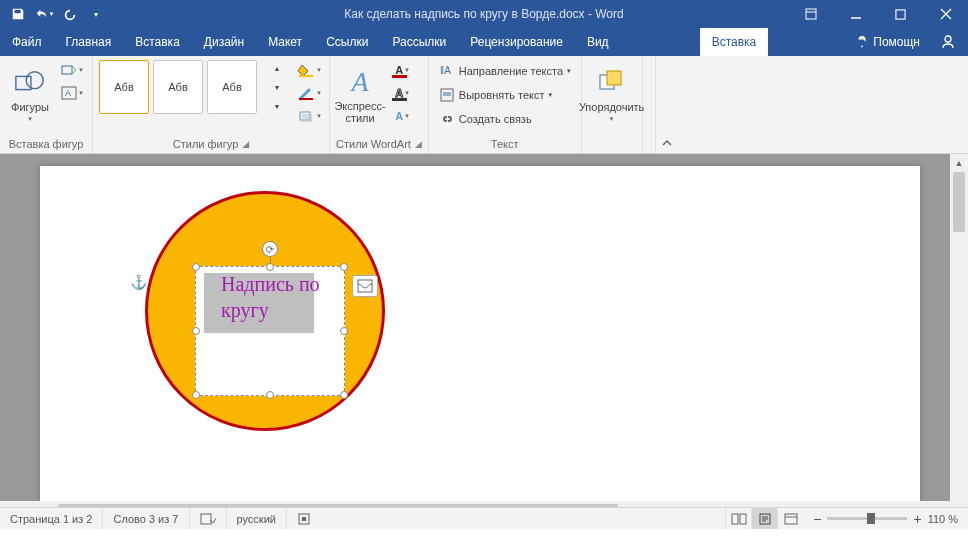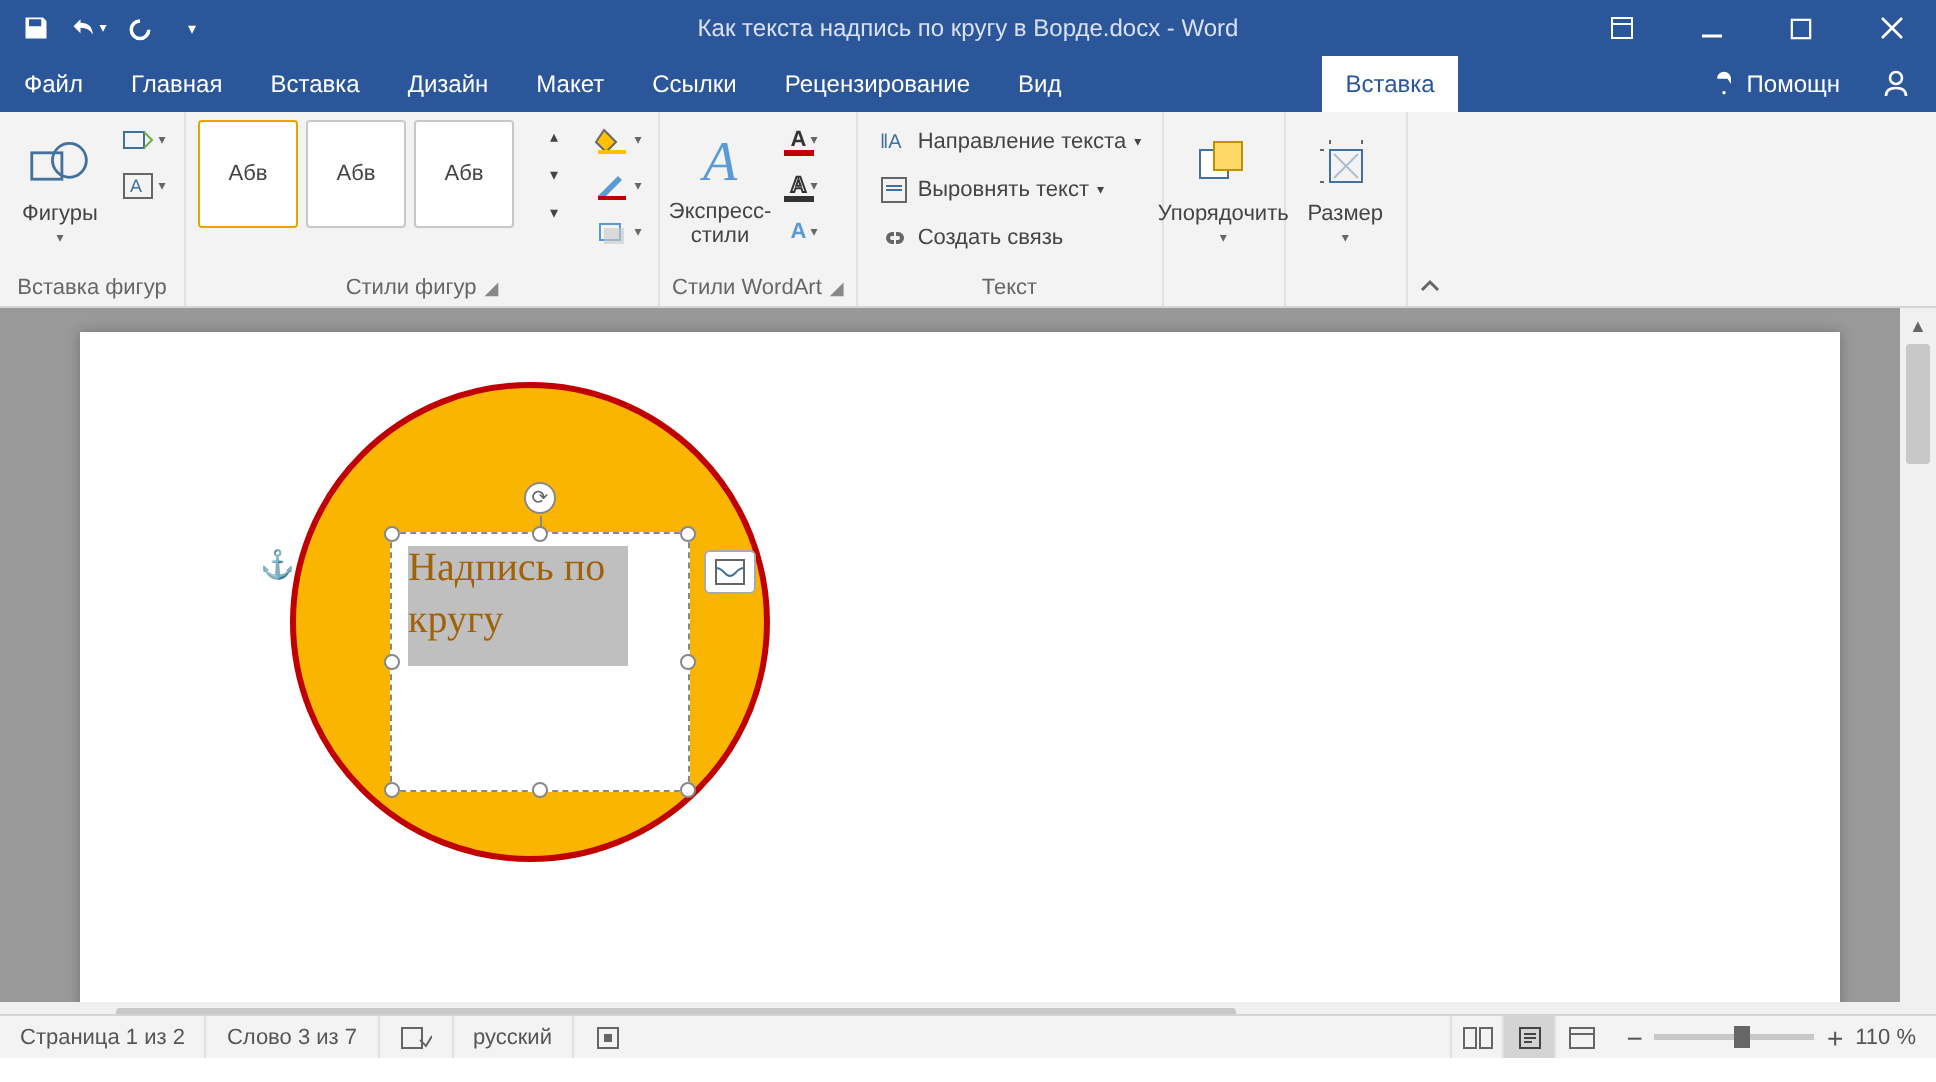--- a/index.html
+++ b/index.html
@@ -54,21 +54,21 @@
 .vscroll .thumb { position:absolute; left:3px; right:3px; top:0; height:60px; background:#c8c8c8; border-radius:2px; }
 .hscroll { position:absolute; left:0; right:18px; bottom:0; height:18px; background:#f0f0f0; display:flex; align-items:center; }
 .hscroll .arrow { width:18px; text-align:center; font-size:9px; color:#666; cursor:pointer; }
 .hscroll .thumb { height:12px; width:560px; background:#c8c8c8; margin-left:40px; border-radius:2px; }
 
 
 .circle { position:absolute; left:105px; top:25px; width:240px; height:240px; border-radius:50%; background:#f9b500; border:3px solid #c00000; }
 .anchor { position:absolute; left:90px; top:108px; color:#2b579a; font-size:14px; }
 .textbox { position:absolute; left:155px; top:100px; width:150px; height:130px; background:#fff; border:1px dashed #888; }
 .textbox .sel { position:absolute; left:8px; top:6px; width:110px; height:60px; background:#bfbfbf; }
-.textbox .txt { position:absolute; left:8px; top:4px; font-family:Georgia, serif; font-size:20px; color:#a16207; line-height:1.3; }
+.textbox .txt { position:absolute; left:25px; top:4px; font-family:Georgia, serif; font-size:20px; color:#a21caf; line-height:1.3; }
 .handle { position:absolute; width:8px; height:8px; background:#fff; border:1px solid #888; border-radius:50%; }
 .rothandle { position:absolute; left:50%; top:-26px; transform:translateX(-50%); width:16px; height:16px; border:1px solid #888; border-radius:50%; background:#fff; display:flex; align-items:center; justify-content:center; font-size:10px; color:#666; }
 .rothandle::after { content:""; position:absolute; top:16px; left:50%; width:1px; height:10px; background:#888; }
 .layoutbtn { position:absolute; right:-34px; top:8px; width:26px; height:22px; background:#fff; border:1px solid #aaa; border-radius:3px; display:flex; align-items:center; justify-content:center; cursor:pointer; }
 
 
 .statusbar { position:absolute; bottom:12px; left:0; right:0; height:22px; background:#f3f3f3; border-top:1px solid #d4d4d4; display:flex; align-items:center; font-size:11px; color:#555; }
 .sb-item { padding:0 10px; border-right:1px solid #e0e0e0; height:100%; display:flex; align-items:center; gap:4px; cursor:pointer; }
 .sb-right { margin-left:auto; display:flex; align-items:center; height:100%; }
 .viewbtn { width:26px; height:100%; display:flex; align-items:center; justify-content:center; cursor:pointer; border-left:1px solid #e0e0e0; }
@@ -92,21 +92,21 @@
         </svg>
         <span style="font-size:7px;margin-left:1px">▾</span>
       </div>
     <div class="qa-btn">
         <svg width="14" height="14" viewBox="0 0 16 16">
           <path d="M8 3a6 6 0 106 6h-2a4 4 0 11-4-4V3z"></path>
         </svg>
       </div>
     <div class="qa-btn" style="font-size:8px">▾</div>
   </div>
-  <div class="title">Как текста надпись по кругу в Ворде.docx - Word</div>
+  <div class="title">Как сделать надпись по кругу в Ворде.docx - Word</div>
   <div class="winctrls">
     <div class="winbtn">
         <svg width="12" height="12" viewBox="0 0 12 12">
           <rect x="1" y="1" width="10" height="10" stroke-width="1"></rect>
           <path d="M1 4h10" stroke-width="1"></path>
         </svg>
       </div>
     <div class="winbtn">
         <svg width="12" height="12" viewBox="0 0 12 12">
           <path d="M1 10h10" stroke-width="1.5"></path>
@@ -125,20 +125,21 @@
   </div>
 </div>
 
 <div class="tabstrip">
   <div class="tab file">Файл</div>
   <div class="tab">Главная</div>
   <div class="tab">Вставка</div>
   <div class="tab">Дизайн</div>
   <div class="tab">Макет</div>
   <div class="tab">Ссылки</div>
+  <div class="tab">Рассылки</div>
   <div class="tab">Рецензирование</div>
   <div class="tab">Вид</div>
   <div class="spacer"></div>
   <div class="tab active">Вставка</div>
   <div class="spacer"></div>
   <div class="help">
     <svg width="14" height="14" viewBox="0 0 16 16">
         <path fill="#fff" d="M8 1a4 4 0 00-4 4h6l2 3V5a4 4 0 00-4-4zm0 11a1 1 0 110 2 1 1 0 010-2z"></path>
       </svg>
     <span>Помощн</span>
@@ -307,33 +308,20 @@
             </svg>
           </div>
         <span>Упорядочить</span>
         <span style="font-size:7px;color:#666">▾</span>
       </div>
     </div>
     <div class="group-label"></div>
   </div>
 
   <div class="group">
-    <div class="group-body">
-      <div class="bigbtn">
-        <div class="icon32">
-            <svg width="28" height="28">
-              <rect x="6" y="6" width="16" height="16" fill="none" stroke="#41719c"></rect>
-              <path d="M6 3v-2M22 3v-2M3 6h-2M3 22h-2" stroke="#666"></path>
-              <path d="M8 8l12 12M20 8L8 20" stroke="#41719c" opacity=".4"></path>
-            </svg>
-          </div>
-        <span>Размер</span>
-        <span style="font-size:7px;color:#666">▾</span>
-      </div>
-    </div>
     <div class="group-label"></div>
   </div>
 
   <div class="collapse-rib">
     <svg width="12" height="12">
         <path d="M2 8l4-4 4 4" fill="none" stroke="#666" stroke-width="1.5"></path>
       </svg>
   </div>
 </div>
 

